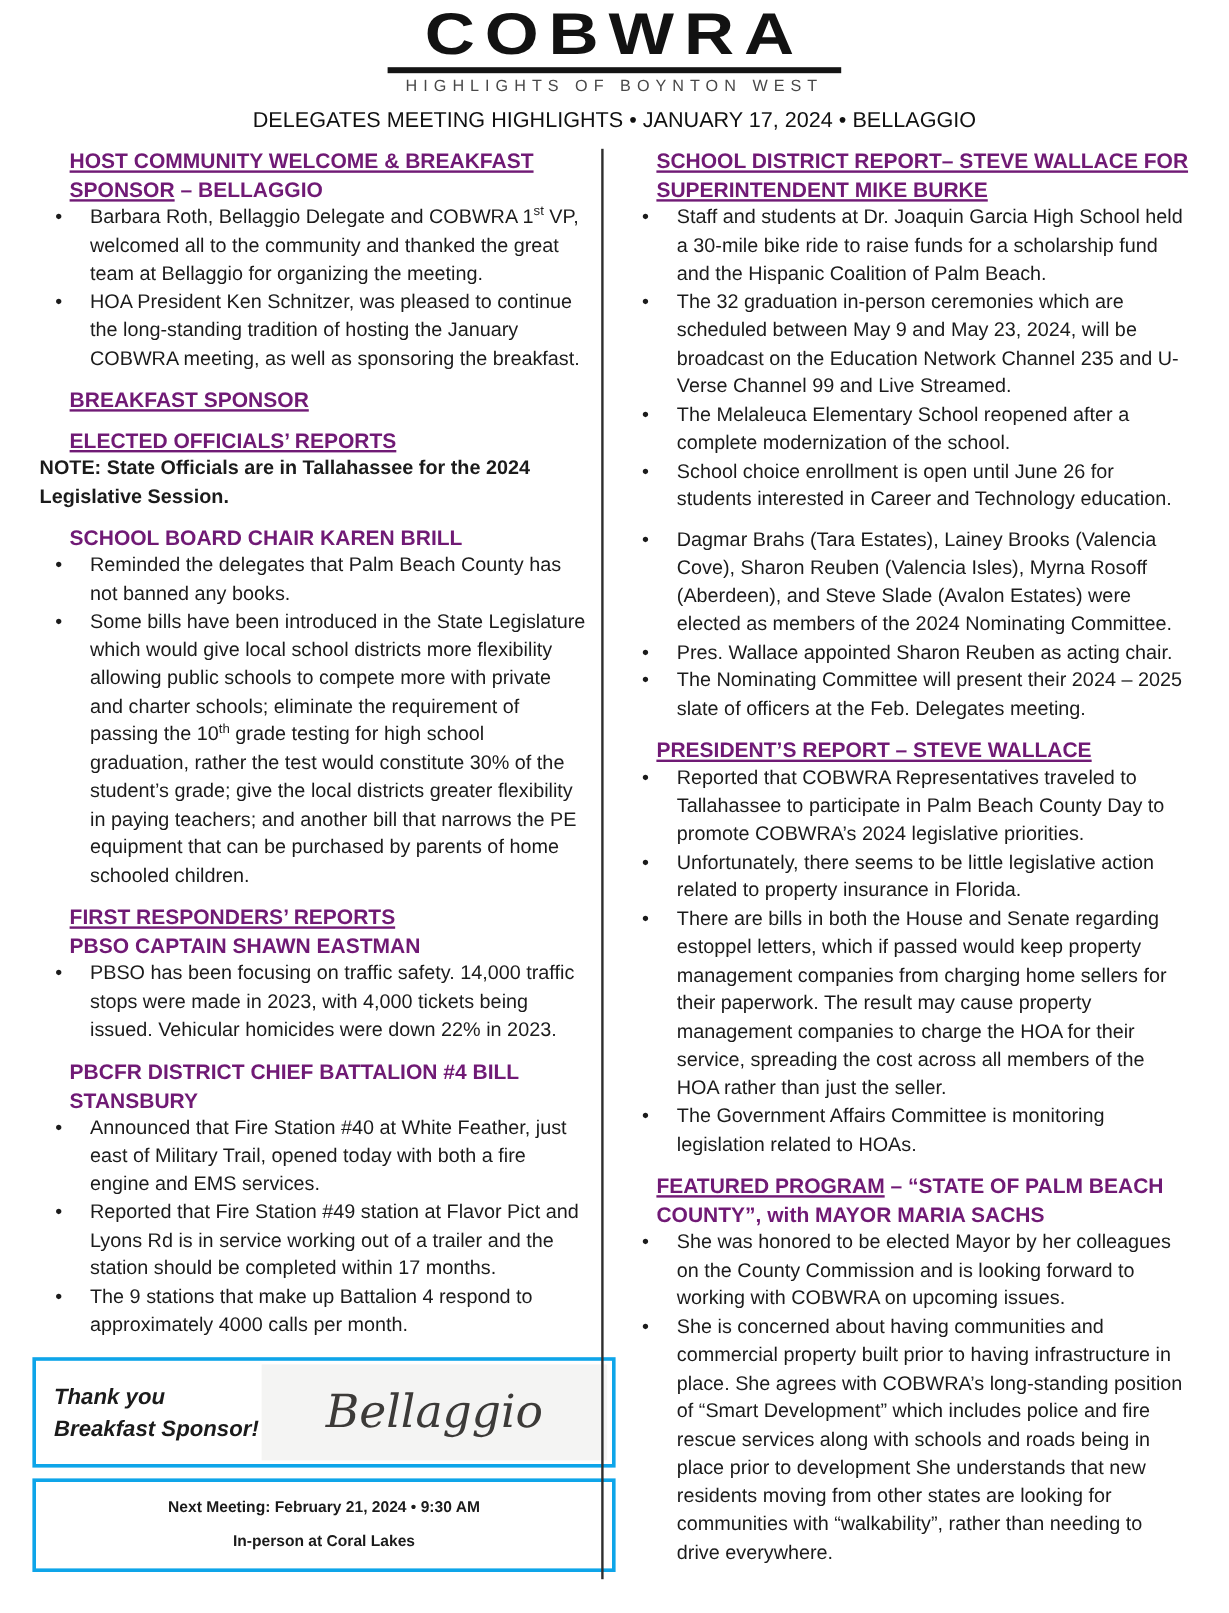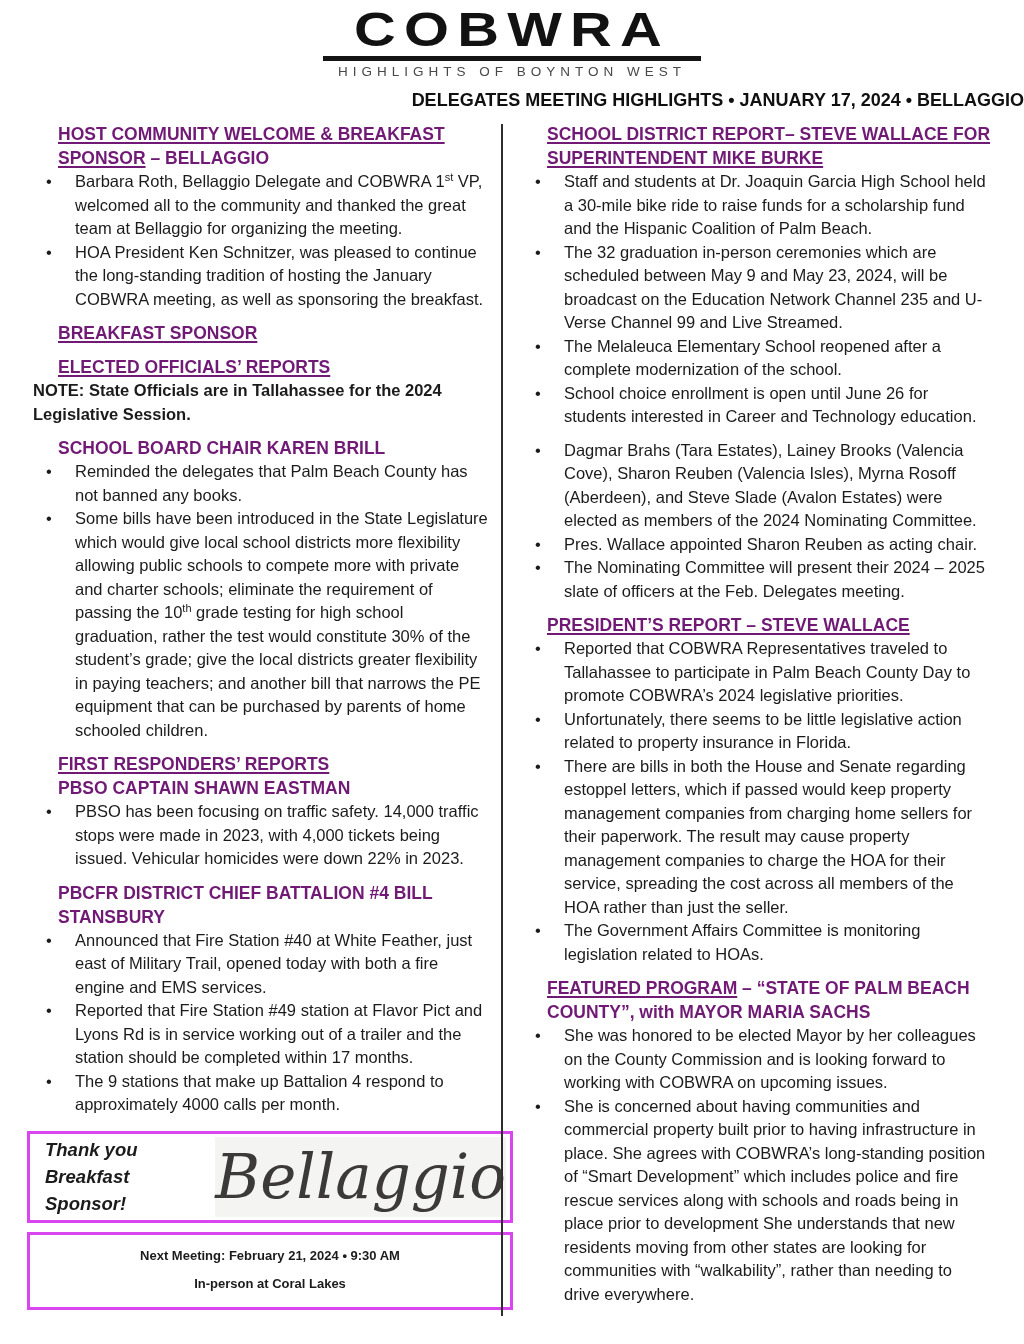--- a/index.html
+++ b/index.html
@@ -18,22 +18,22 @@
     font-weight:800; font-size:49px; line-height:50px; color:#121212;
     letter-spacing:7px; transform:scaleX(1.18); transform-origin:center;
     white-space:nowrap;
   }
   .logo-rule { width:378px; height:5px; background:#141414; margin:2px auto 3px; }
   .logo-tag {
     font-size:13.5px; line-height:16px; letter-spacing:5px;
     color:#484848; font-weight:500; white-space:nowrap;
   }
   h1.title {
-    text-align:right; font-size:18px; line-height:22px;
-    font-weight:700; color:#101010; margin-top:9px;
+    text-align:center; font-size:18px; line-height:22px;
+    font-weight:400; color:#101010; margin-top:9px;
   }
 
   
   main { display:flex; align-items:stretch; margin-top:11px; padding:0 9px; }
   .col { width:492px; }
   .col.left  { padding:0 12px 0 24px; }
   .col.right { padding:0 4px 0 19px; }
   .divider { width:2px; background:#2e2e2e; margin-top:2px; }
 
   .sec { margin-bottom:10px; }
@@ -41,34 +41,34 @@
     font-size:17.5px; line-height:24px; font-weight:700; color:#701a75;margin-left:25px;
   }
   h2 .u { text-decoration:underline; text-decoration-thickness:1.5px; text-underline-offset:2px; }
   ul { list-style:none; }
   li { position:relative; padding-left:42px; margin:0; }
   li::before { content:"•"; position:absolute; left:13px; top:0; }
   sup { font-size:11px; line-height:0; }
   .note { font-weight:700; }
 
   
-  .box { border:3px solid #d946ef; }
+  .box { border:3px solid #0ea5e9; }
   .sponsor {
     margin:14px 0 0 -6px; width:486px; height:92px;
     display:flex; align-items:center;
   }
   .sponsor-label {
     width:188px; padding-left:15px;
     font-style:italic; font-weight:700; font-size:18.5px; line-height:27px;
   }
   .bellaggio {
     flex:1; align-self:stretch; margin:3px 4px 3px 0;
     background:#f4f4f3; color:#3c3a38;
     font-family:"DejaVu Serif", serif; font-style:italic;
-    font-size:61px; display:flex; align-items:center; justify-content:center;
+    font-size:38px; display:flex; align-items:center; justify-content:center;
   }
   .meeting {
     margin:9px 0 0 -6px; width:486px;
     text-align:center; padding:7px 4px 9px;
   }
   .meeting .m1, .meeting .m2 { font-weight:700; font-size:13px; line-height:28px;text-align:center; }
 </style>
 </head>
 <body>
 

